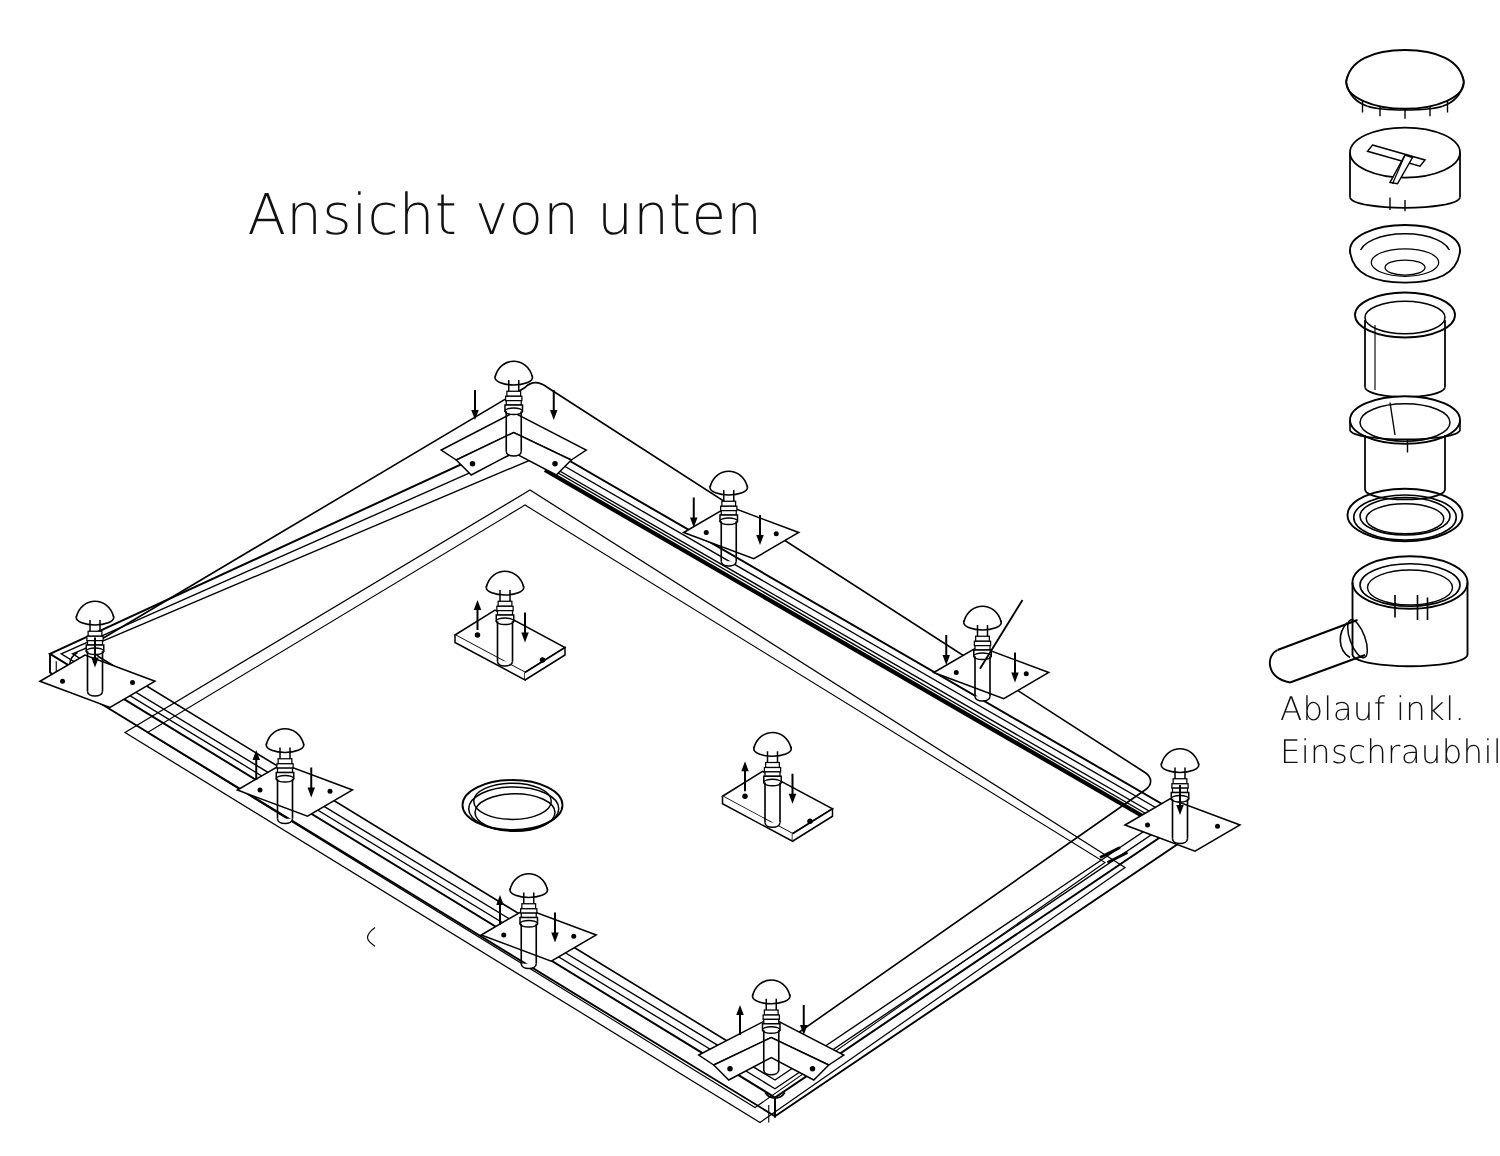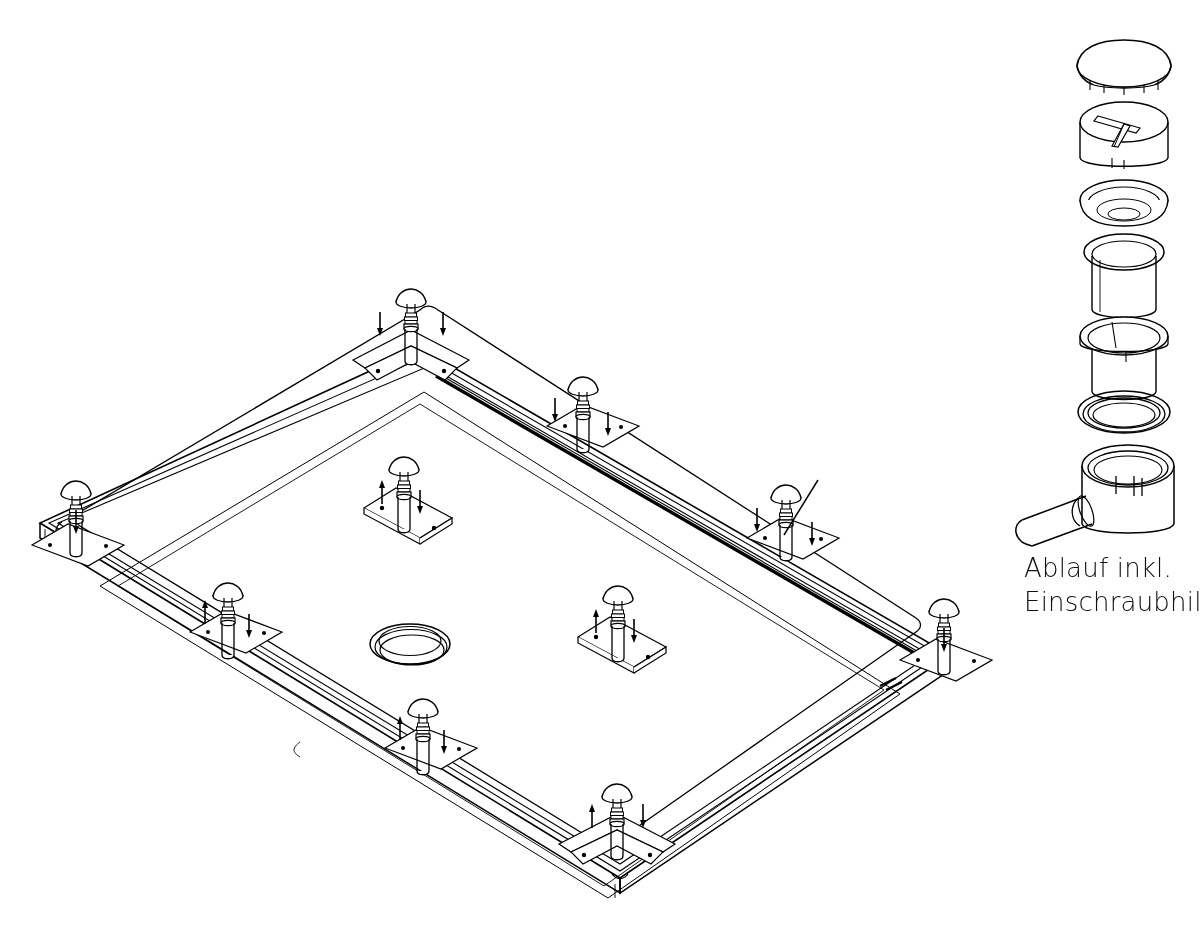--- a/index.html
+++ b/index.html
@@ -226,19 +226,20 @@
 
         <path d="M1086,496 L1022,520" stroke-width="1.5"></path>
         <path d="M1092,524 L1032,546" stroke-width="1.5"></path>
         <path d="M1022,520 C1013,524 1012,542 1032,546" fill="#fff" stroke-width="1.5"></path>
         <path d="M1078,498 C1070,506 1070,520 1080,526" stroke-width="1.3"></path>
         <ellipse cx="1086" cy="511" rx="6" ry="16" stroke-width="1.2" transform="rotate(-20 1086 511)"></ellipse>
       </g>
     </g>
   </svg>
 
+  <div class="lbl" id="title-text">Ansicht von unten</div>
 
   <div class="lbl" id="drain-caption">
     <div>Ablauf inkl.</div>
     <div>Einschraubhilfe</div>
   </div>
 
 </div>
 
 </body></html>

